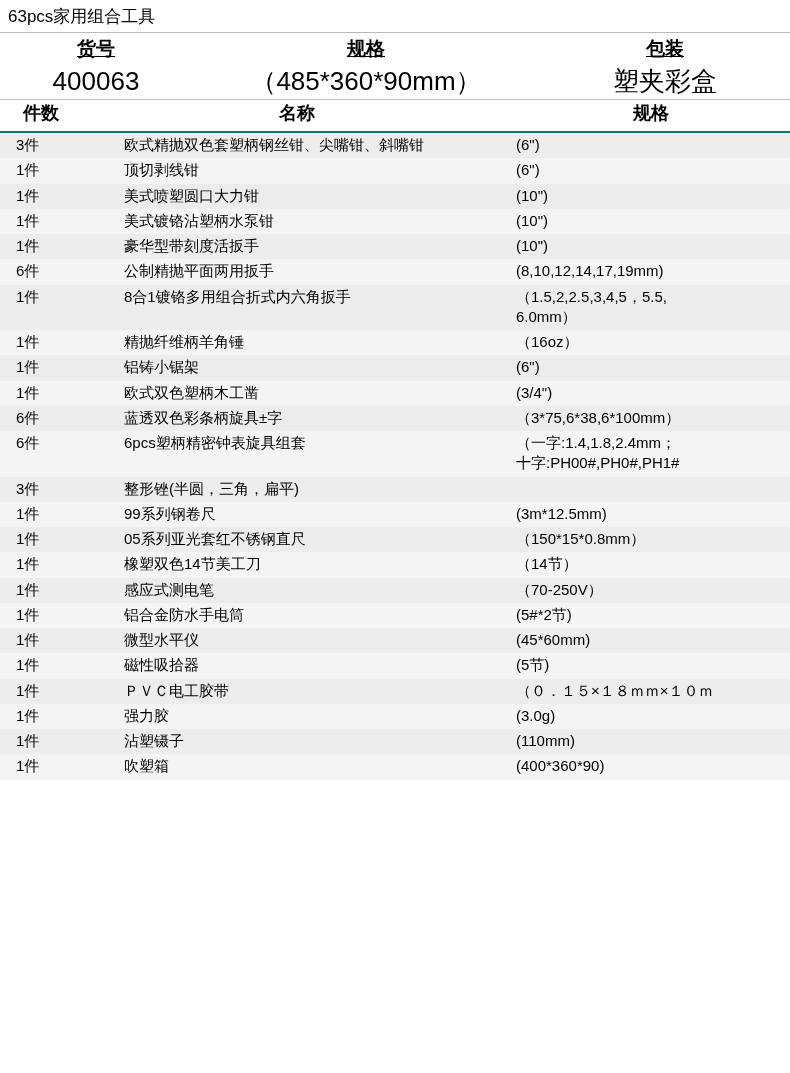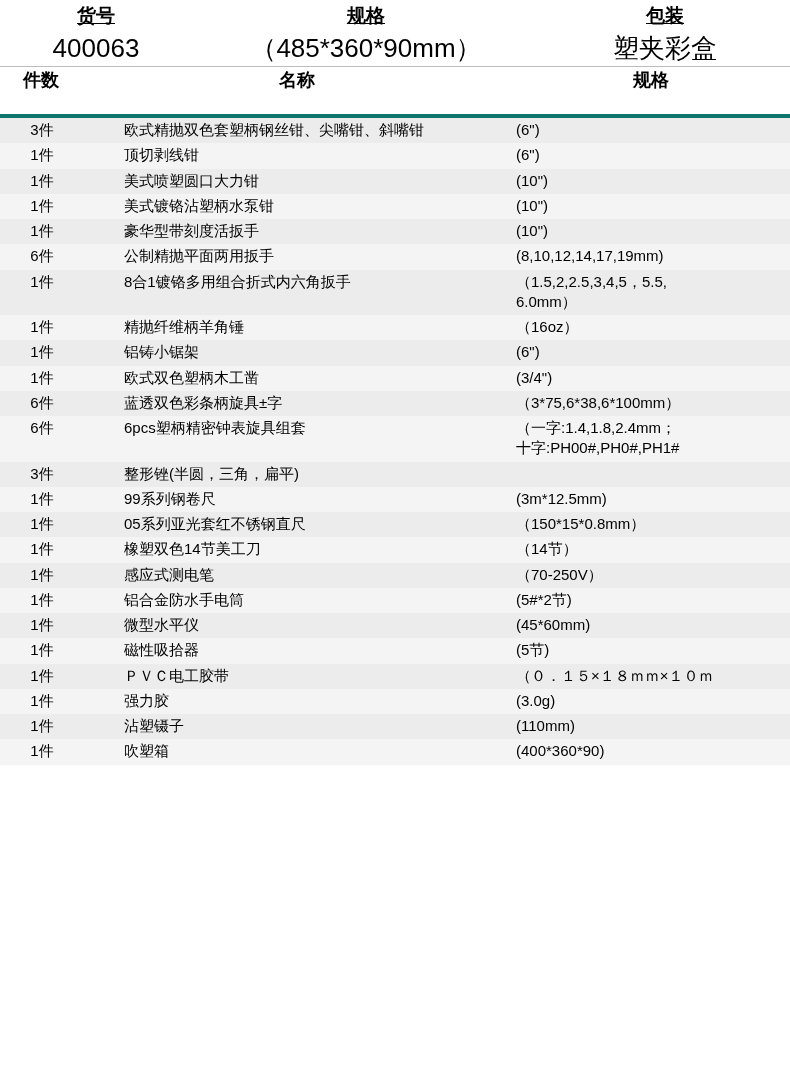--- a/index.html
+++ b/index.html
@@ -75,59 +75,62 @@
 
   
   .list-table {
     width: 790px;
     border-collapse: collapse;
     table-layout: fixed;
   }
   .list-table th {
     font-size: 18px;
     font-weight: bold;
-    padding: 1px 0 22px 0;
+    padding: 1px 0 6px 0;
     text-align: center;
     background: #ffffff;
-    border-bottom: 4px solid #0f766e;
+    border-bottom: 2px solid #0f766e;
   }
   .c-qty  { width: 82px; }
   .c-name { width: 430px; }
   .c-spec { width: 278px; }
 
   .list-table td {
     font-size: 15px;
     vertical-align: top;
     padding: 2px 0 3px 0;
     line-height: 1.35;
   }
   .list-table tbody tr:nth-child(odd)  { background: #ececec; }
   .list-table tbody tr:nth-child(even) { background: #f4f4f4; }
 
   td.qty {
-    text-align: center;
-    padding-left: 2px;
+    text-align: left;
+    padding-left: 16px;
     white-space: nowrap;
     font-size: 15px;
   }
   td.name {
     padding-left: 42px;
     font-size: 15px;
   }
   td.spec {
     padding-left: 4px;
     font-size: 15px;
   }
   td.spec .line { display: block; }
 </style>
 </head>
 <body>
 
 <div class="page">
 
+  <div class="title-bar">
+    <span>63pcs家用组合工具</span>
+  </div>
 
   <table class="info-table">
     <tbody>
         <tr class="head">
       <td class="col-a">货号</td>
       <td class="col-b">规格</td>
       <td class="col-c">包装</td>
     </tr>
     <tr class="vals">
       <td class="col-a">400063</td>

